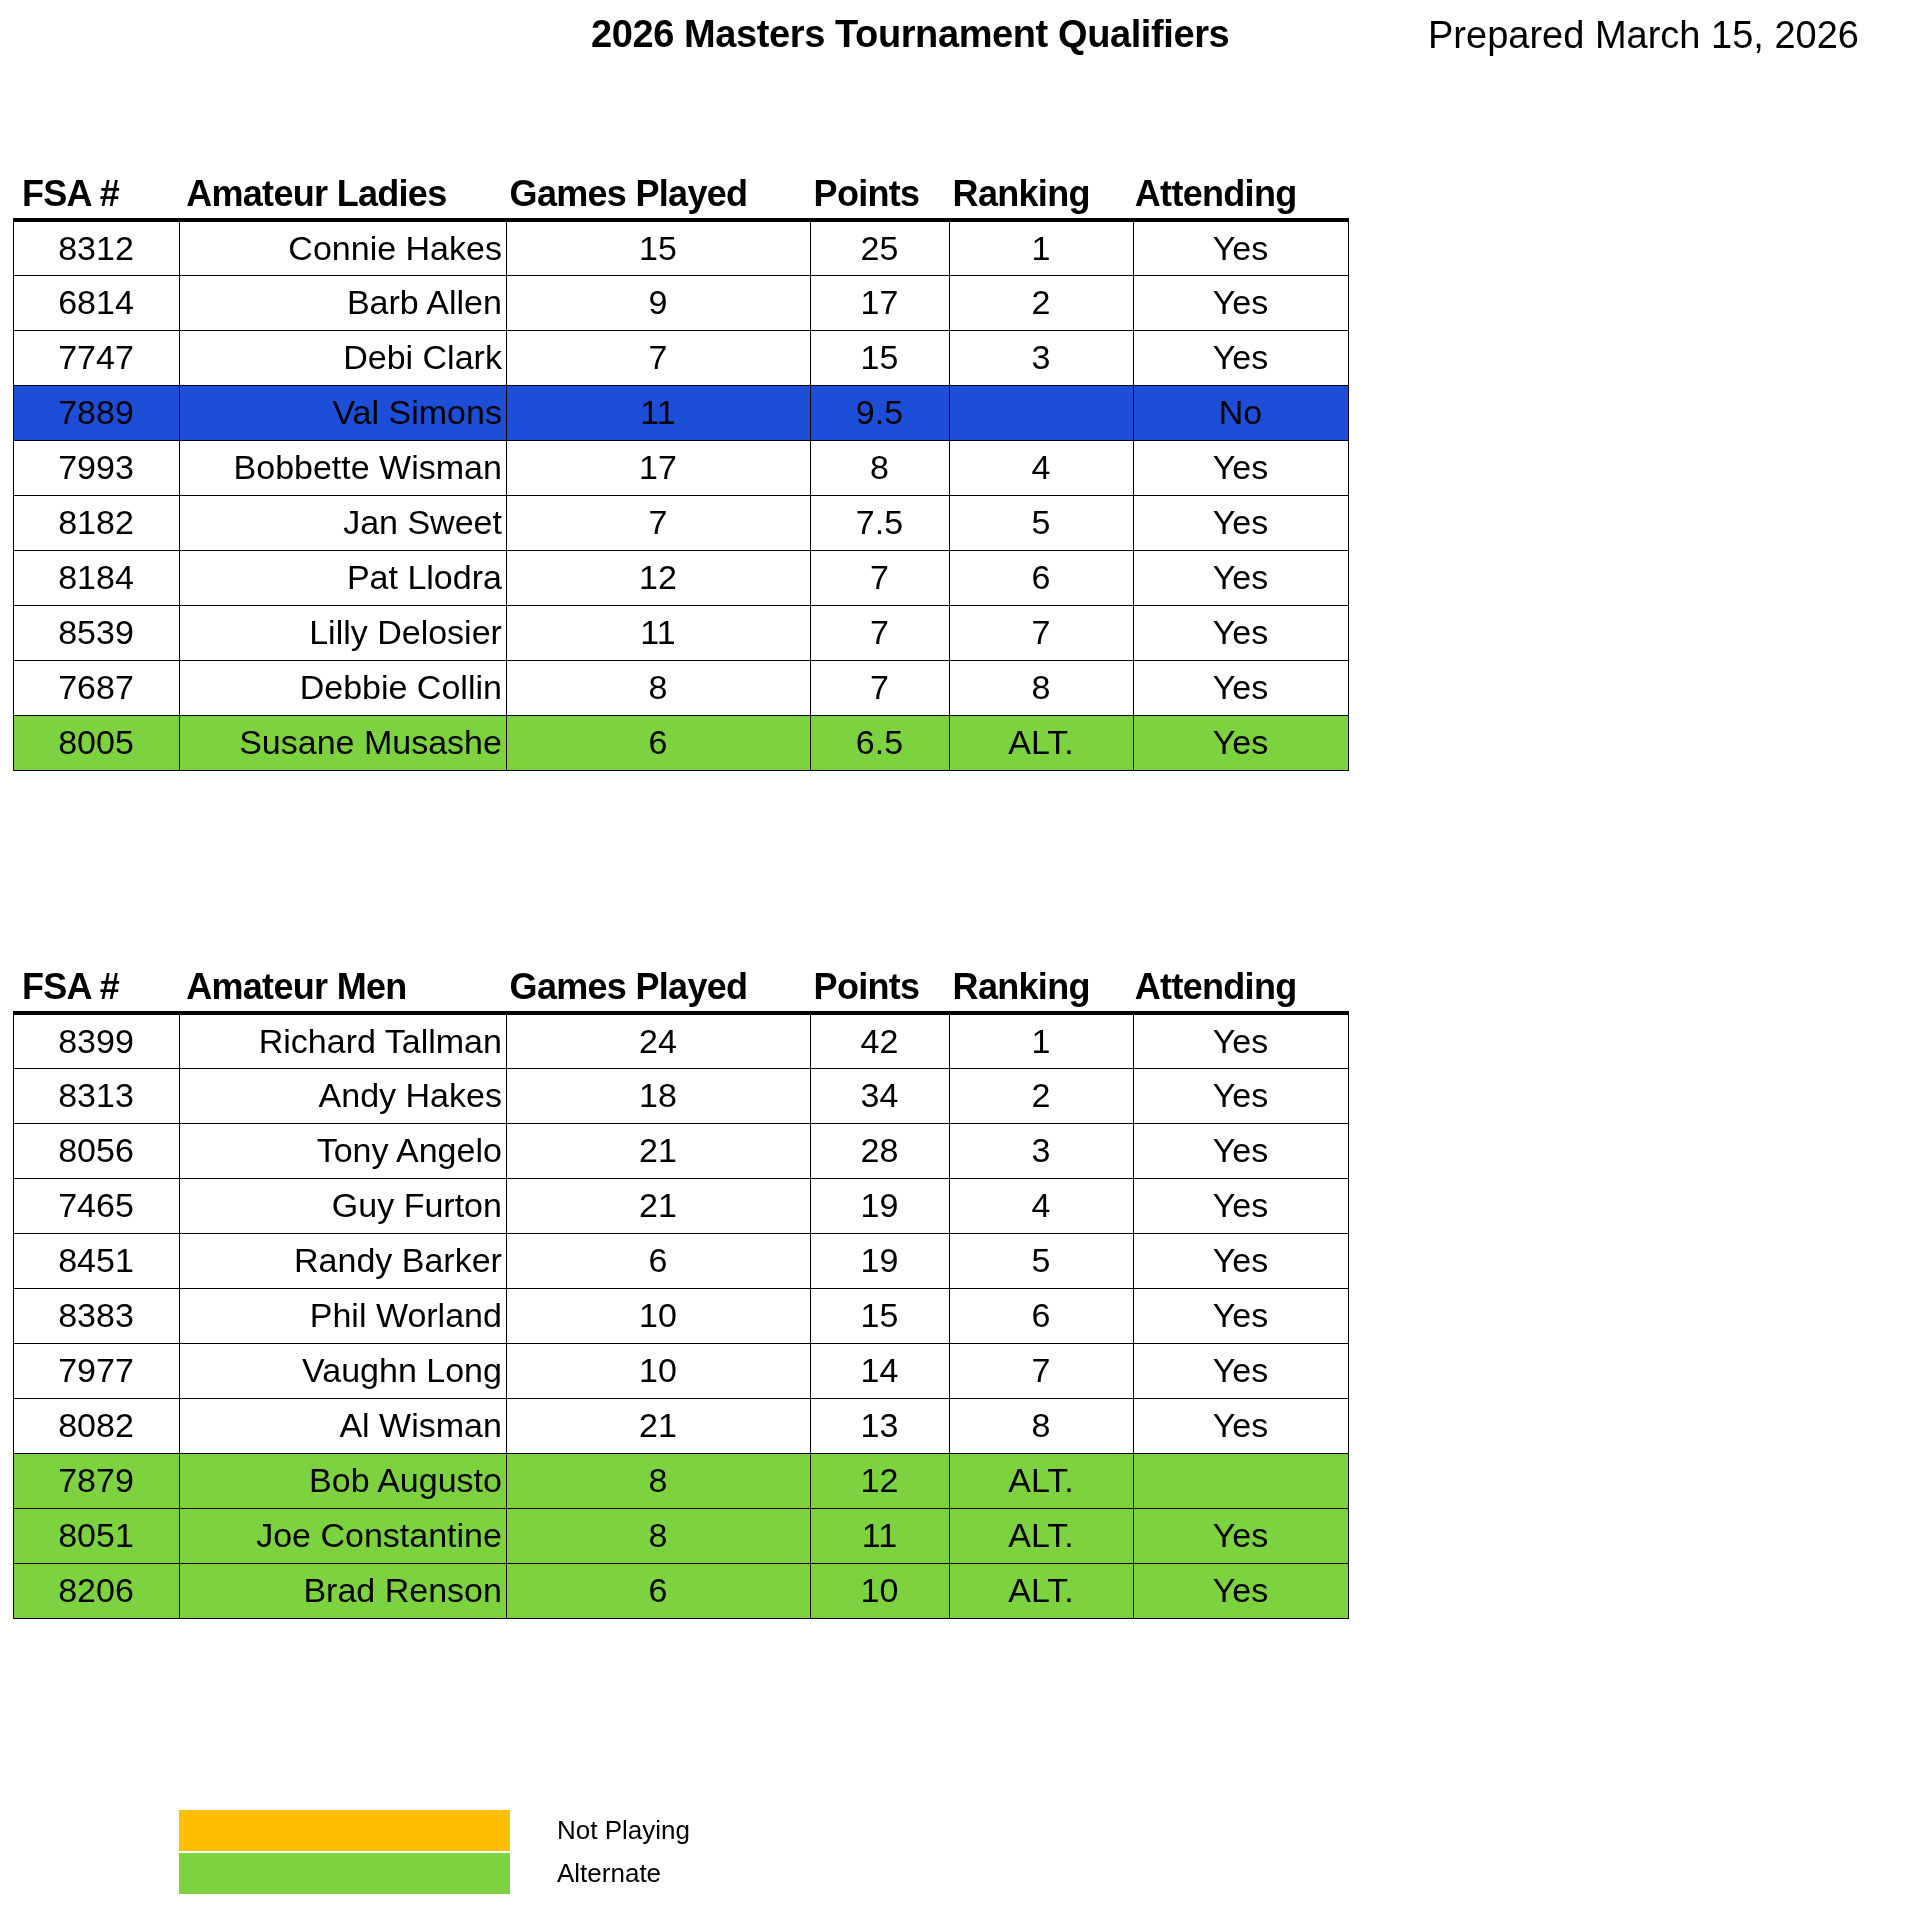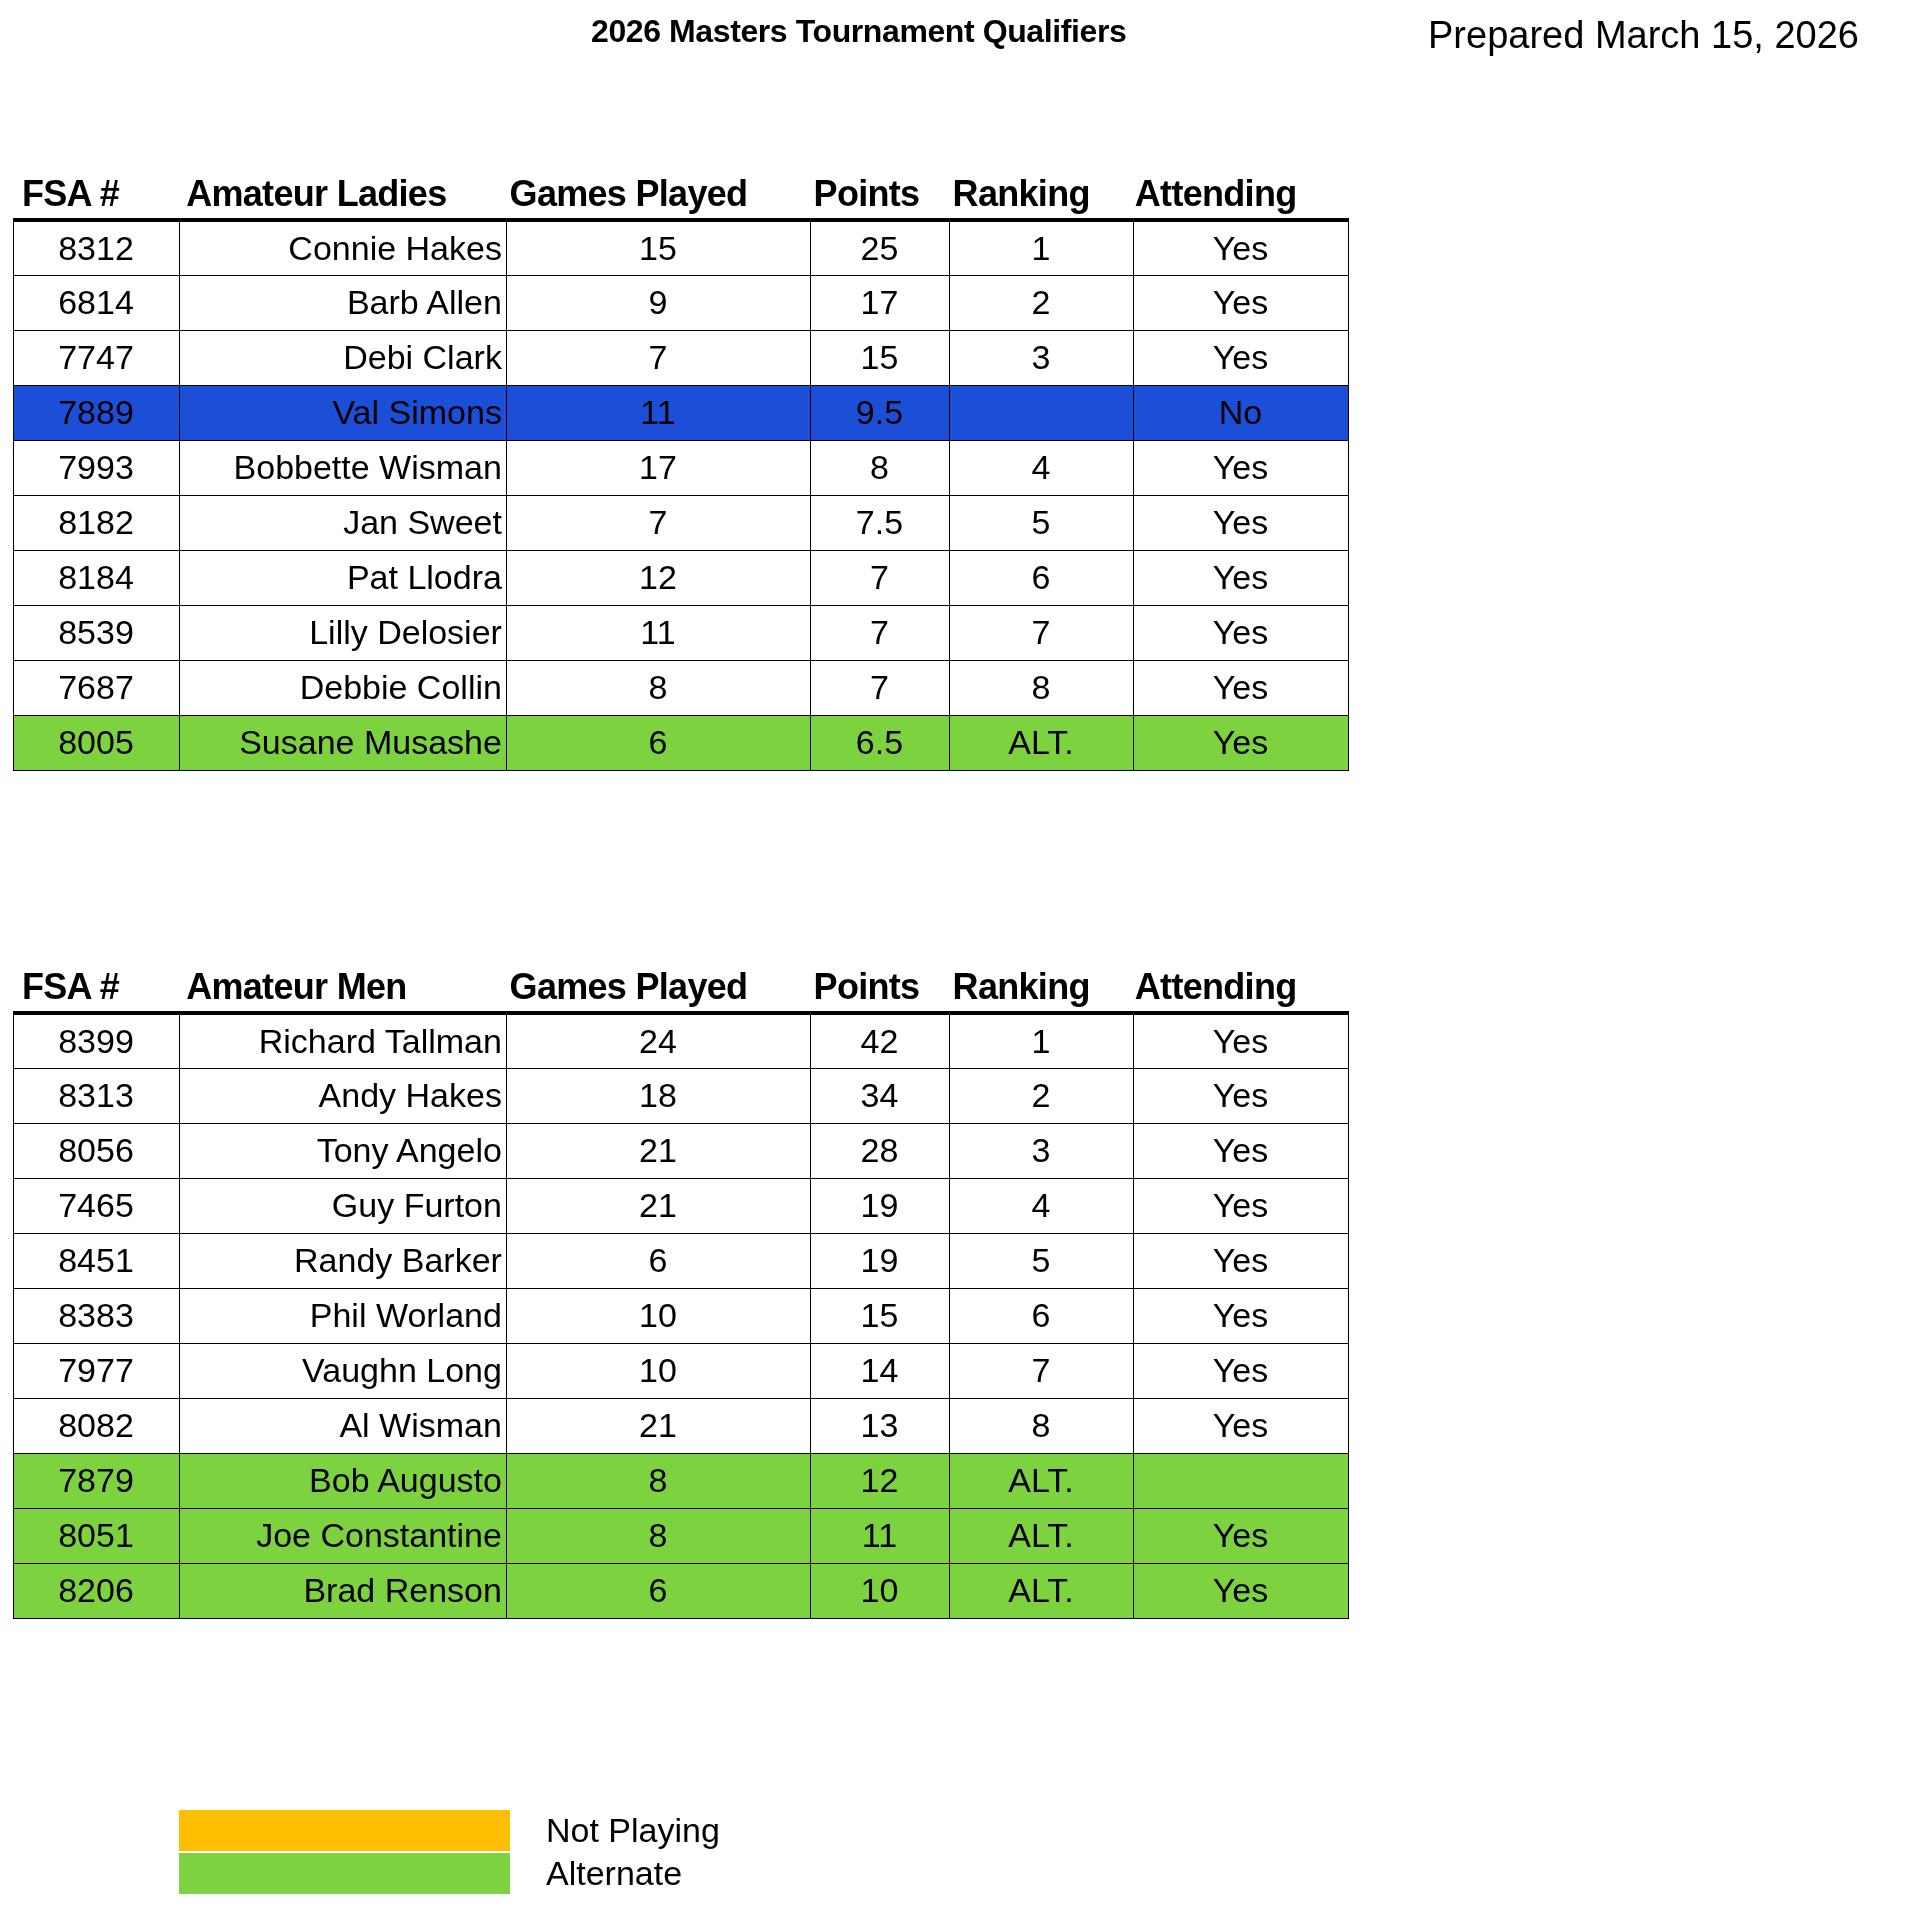--- a/index.html
+++ b/index.html
@@ -27,21 +27,21 @@
     position: absolute;
     top: 7.2px;
     left: 0;
     width: 1917px;
     height: 54px;
   }
   .doc-title {
     position: absolute;
     left: 591px;
     top: 5.4px;
-    font-size: 32px;
+    font-size: 38px;
     font-weight: bold;
     letter-spacing: -0.4px;
     white-space: nowrap;
   }
   .doc-prepared {
     position: absolute;
     left: 1428px;
     top: 7.2px;
     font-size: 38px;
     font-weight: normal;
@@ -119,22 +119,22 @@
     height: 43px;
   }
   .legend-swatch {
     width: 331px;
     height: 41px;
     flex: none;
   }
   .legend-swatch.orange { background: #FFBF00; }
   .legend-swatch.green  { background: #7DD23F; }
   .legend-label {
-    font-size: 34px;
-    margin-left: 36px;
+    font-size: 26px;
+    margin-left: 47px;
     white-space: nowrap;
   }
 </style>
 </head>
 <body>
 
 <div class="page">
 
   <div class="header">
     <div class="doc-title">2026 Masters Tournament Qualifiers</div>

